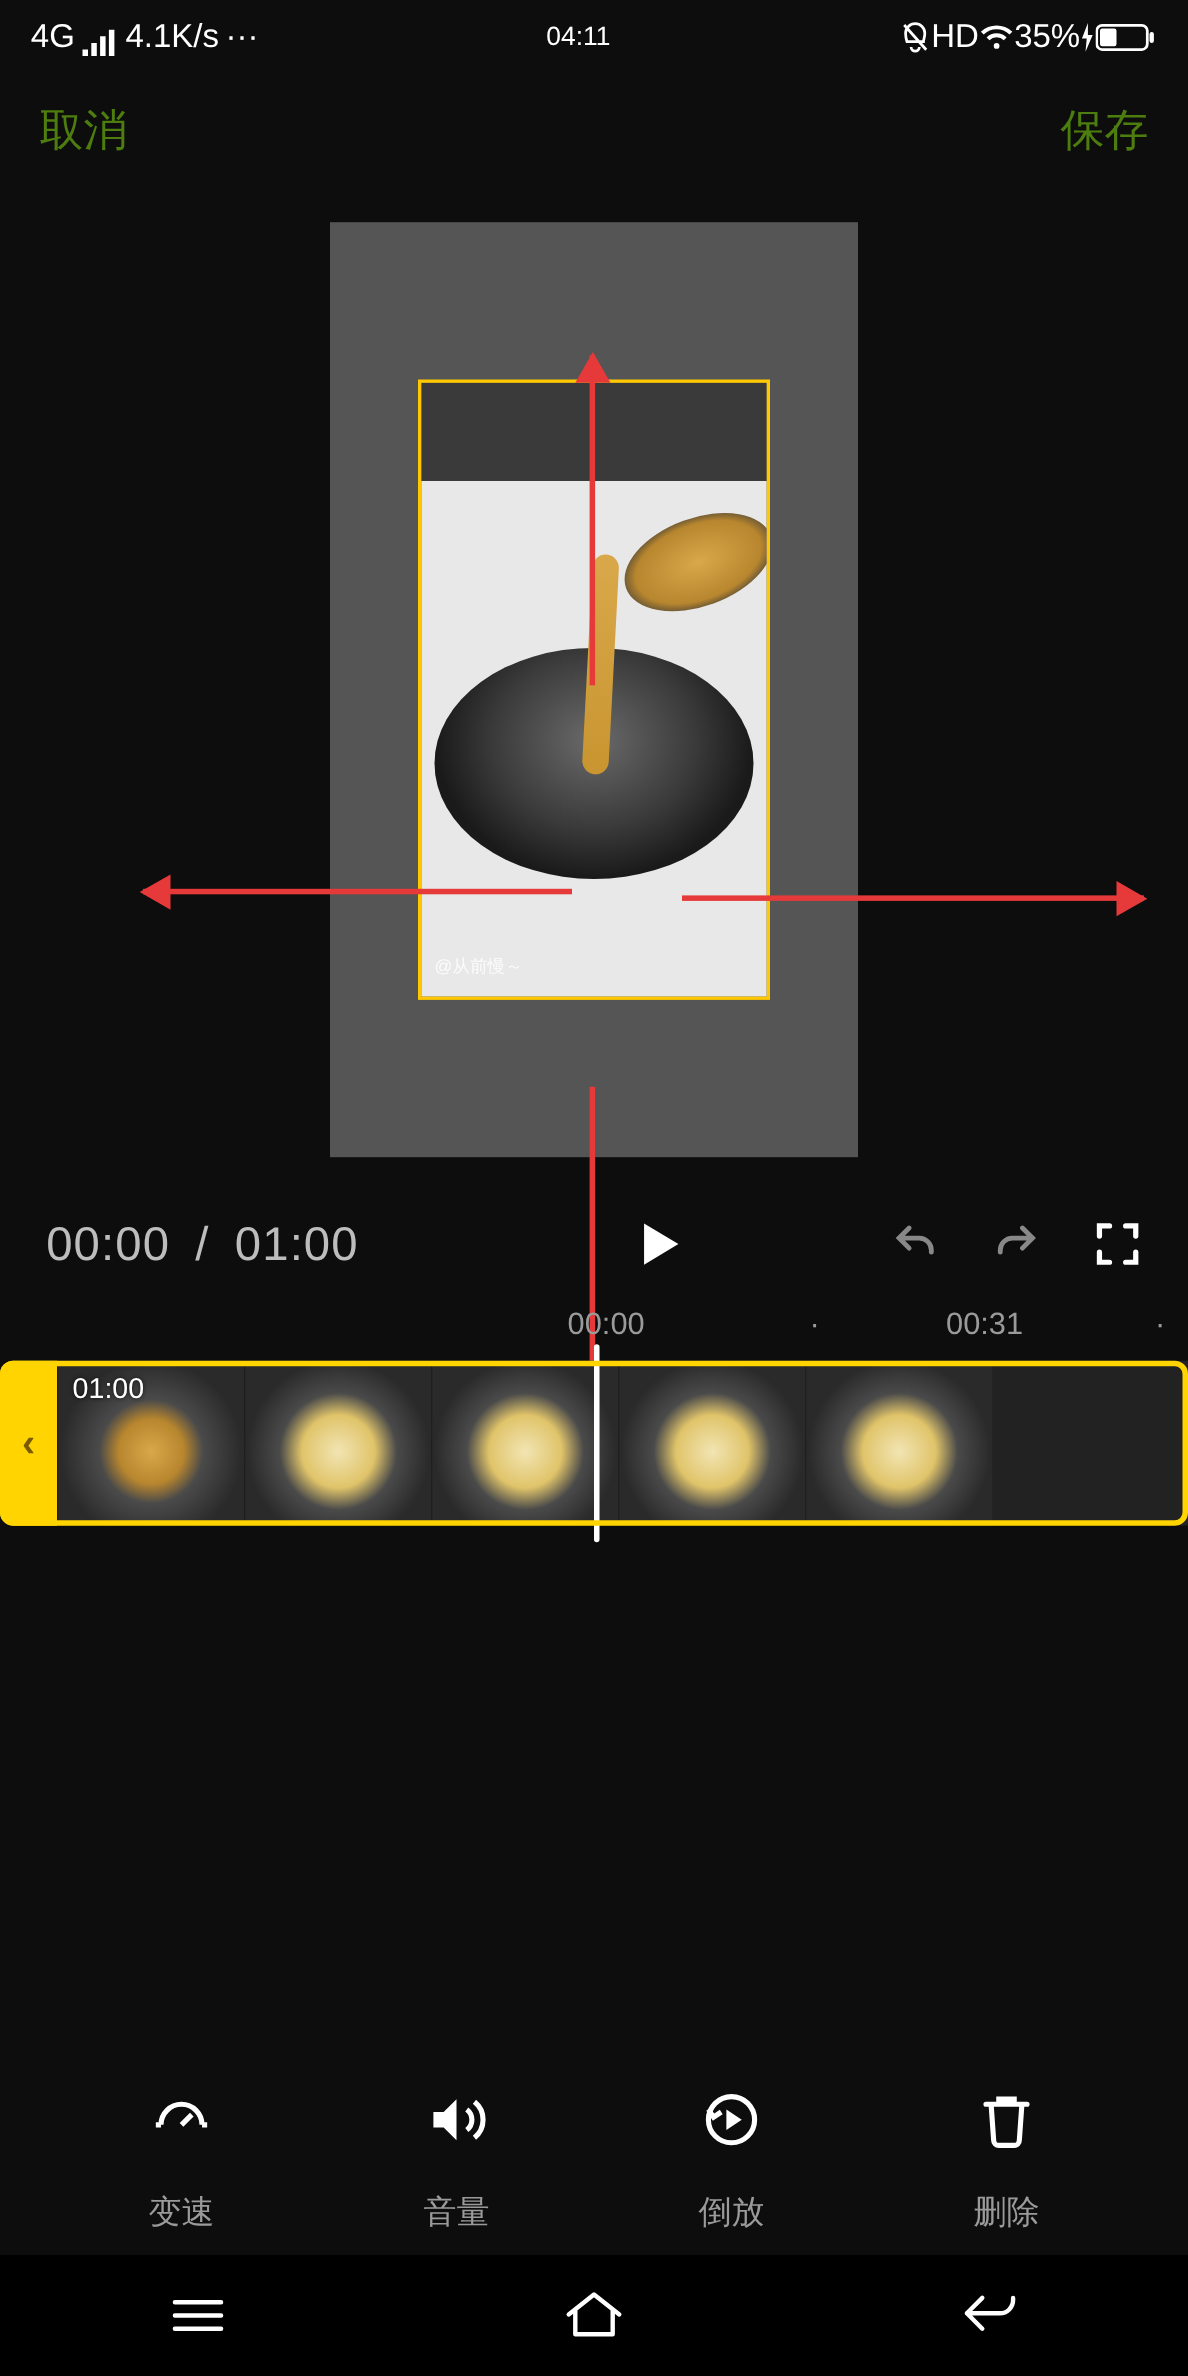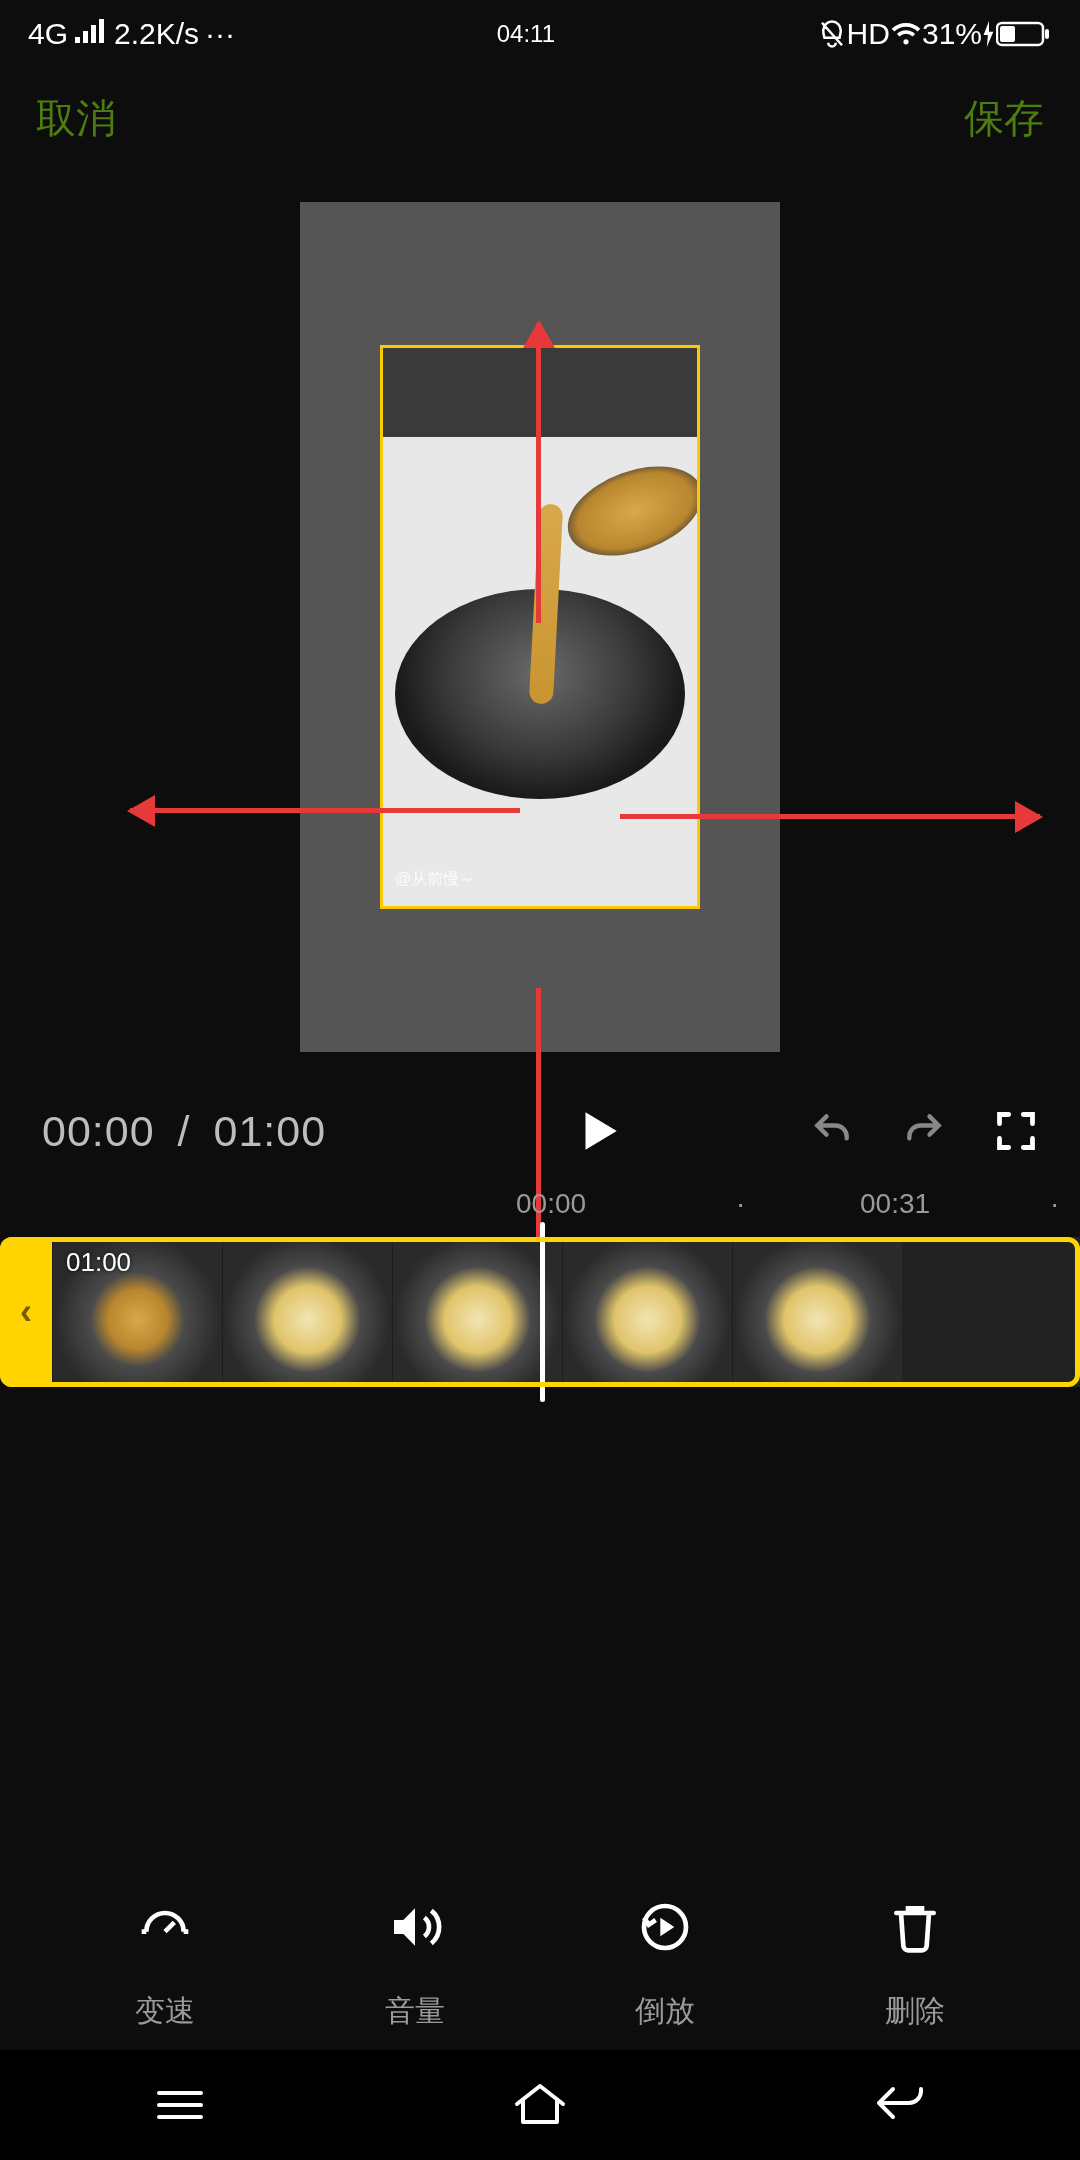--- a/index.html
+++ b/index.html
@@ -16,21 +16,21 @@
     
     .status-bar {
       height: 68px;
       display: flex;
       align-items: center;
       justify-content: space-between;
       padding: 0 30px 0 28px;
       font-size: 30px;
       font-weight: 500;
     }
-    .status-left { display: flex; align-items: flex-start; gap: 6px; }
+    .status-left { display: flex; align-items: flex-end; gap: 6px; }
     .status-right { display: flex; align-items: center; gap: 0; }
 
     
     .top-bar {
       height: 100px;
       display: flex;
       align-items: center;
       justify-content: space-between;
       padding: 0 36px;
       font-size: 40px;
@@ -272,33 +272,33 @@
   </style>
 </head>
 <body>
 
 <div class="status-bar">
   <div class="status-left">
     <span>4G</span>
     <svg width="34" height="26" viewBox="0 0 34 26">
         <path fill="#fff" d="M1 20h5v6H1zM9 14h5v12H9zM17 8h5v18h-5zM25 2h5v24h-5z"></path>
       </svg>
-    <span>2.2K/s</span>
+    <span>4.1K/s</span>
     <span>···</span>
   </div>
   <div style="font-size:24px">04:11</div>
   <div class="status-right">
     <svg width="30" height="30" viewBox="0 0 24 24">
         <path fill="none" stroke="#fff" stroke-width="2" d="M12 2a7 7 0 0 1 7 7c0 3-1 5-1 6h-12s-1-3-1-6a7 7 0 0 1 7-7zM9 19a3 3 0 0 0 6 0M4 3l16 18"></path>
       </svg>
     <span>HD</span>
     <svg width="32" height="26" viewBox="0 0 24 20">
         <path fill="#fff" d="M12 18a2 2 0 1 0 0-4 2 2 0 0 0 0 4zM5 10a10 10 0 0 1 14 0l-2 2a7 7 0 0 0-10 0zM1 6a16 16 0 0 1 22 0l-2 2a13 13 0 0 0-18 0z"></path>
       </svg>
-    <span>31%</span>
+    <span>35%</span>
     <svg width="14" height="26" viewBox="0 0 12 24">
         <path fill="#fff" d="M6 0L1 13h4l-1 11 6-14H6z"></path>
       </svg>
     <svg width="54" height="28" viewBox="0 0 54 28">
         <rect x="1" y="3" width="46" height="22" rx="5" fill="none" stroke="#fff" stroke-width="2.5"></rect>
         <rect x="4" y="6" width="15" height="16" rx="2" fill="#fff"></rect>
         <rect x="49" y="9" width="4" height="10" rx="2" fill="#fff"></rect>
       </svg>
   </div>
 </div>

